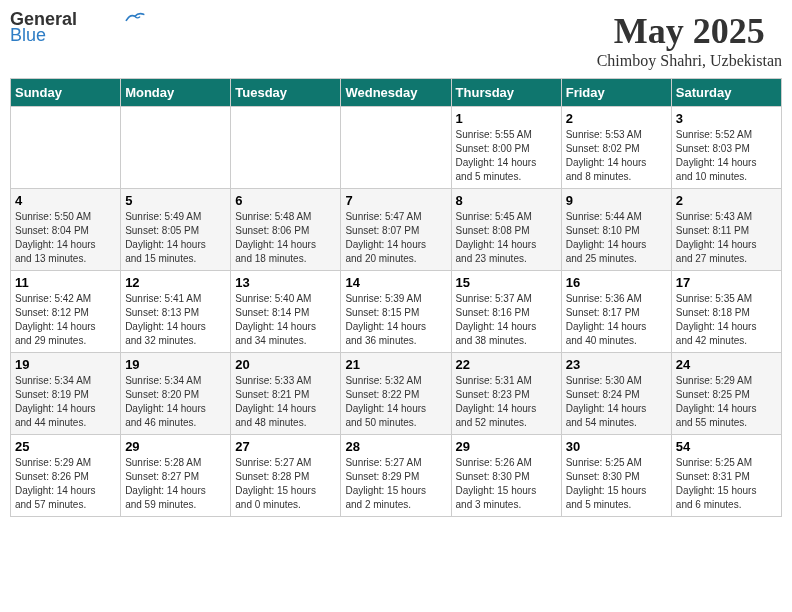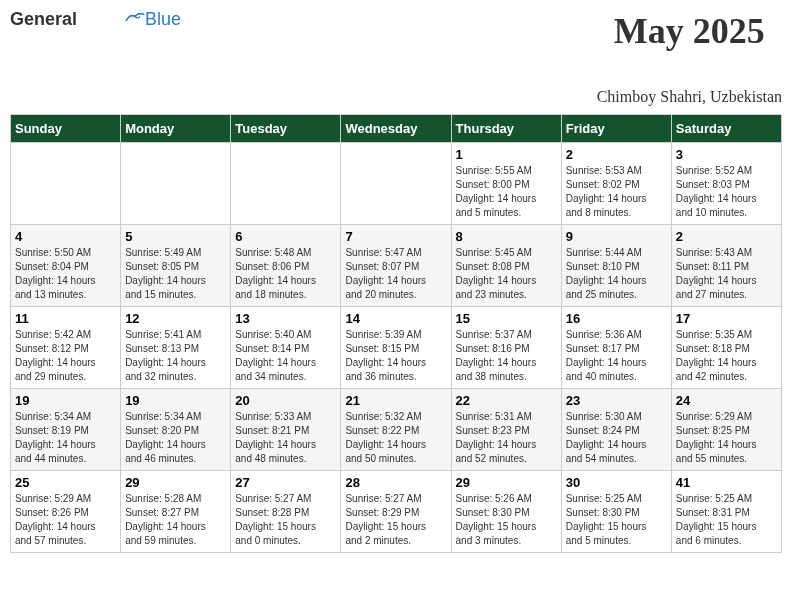--- a/index.html
+++ b/index.html
@@ -11,22 +11,22 @@
       padding: 10px;
     }
     .header {
       display: flex;
       justify-content: space-between;
       align-items: flex-start;
       margin-bottom: 8px;
     }
     .logo {
       display: flex;
-      flex-direction: row;
-      align-items: flex-end;
+      flex-direction: column;
+      align-items: flex-start;
     }
     .logo-text {
       font-size: 18px;
       font-weight: bold;
       color: #333;
       line-height: 1.1;
     }
     .logo-bird {
       width: 20px;
       height: 14px;
@@ -39,29 +39,28 @@
     }
     .title-block h1 {
       font-size: 36px;
       font-weight: bold;
       color: #333;
     }
     .title-block h2 {
       font-size: 16px;
       font-weight: normal;
       color: #333;
-      margin-top: 36px;
     }
     table {
       width: 100%;
       border-collapse: collapse;
       font-size: 11px;
     }
     thead tr th {
-      background-color: #14532d;
+      background-color: #0f766e;
       color: #fff;
       padding: 6px 4px;
       text-align: left;
       font-size: 13px;
       font-weight: bold;
       border: 1px solid #ccc;
     }
     tbody tr td {
       border: 1px solid #ccc;
       vertical-align: top;
@@ -250,18 +249,18 @@
         </td>
         <td>
           <div class="day-number">29</div>
           <div class="day-info">Sunrise: 5:26 AM<br>Sunset: 8:30 PM<br>Daylight: 15 hours<br>and 3 minutes.</div>
         </td>
         <td>
           <div class="day-number">30</div>
           <div class="day-info">Sunrise: 5:25 AM<br>Sunset: 8:30 PM<br>Daylight: 15 hours<br>and 5 minutes.</div>
         </td>
         <td>
-          <div class="day-number">41</div>
+          <div class="day-number">54</div>
           <div class="day-info">Sunrise: 5:25 AM<br>Sunset: 8:31 PM<br>Daylight: 15 hours<br>and 6 minutes.</div>
         </td>
       </tr>
     </tbody>
 </table>
 
 </body></html>

